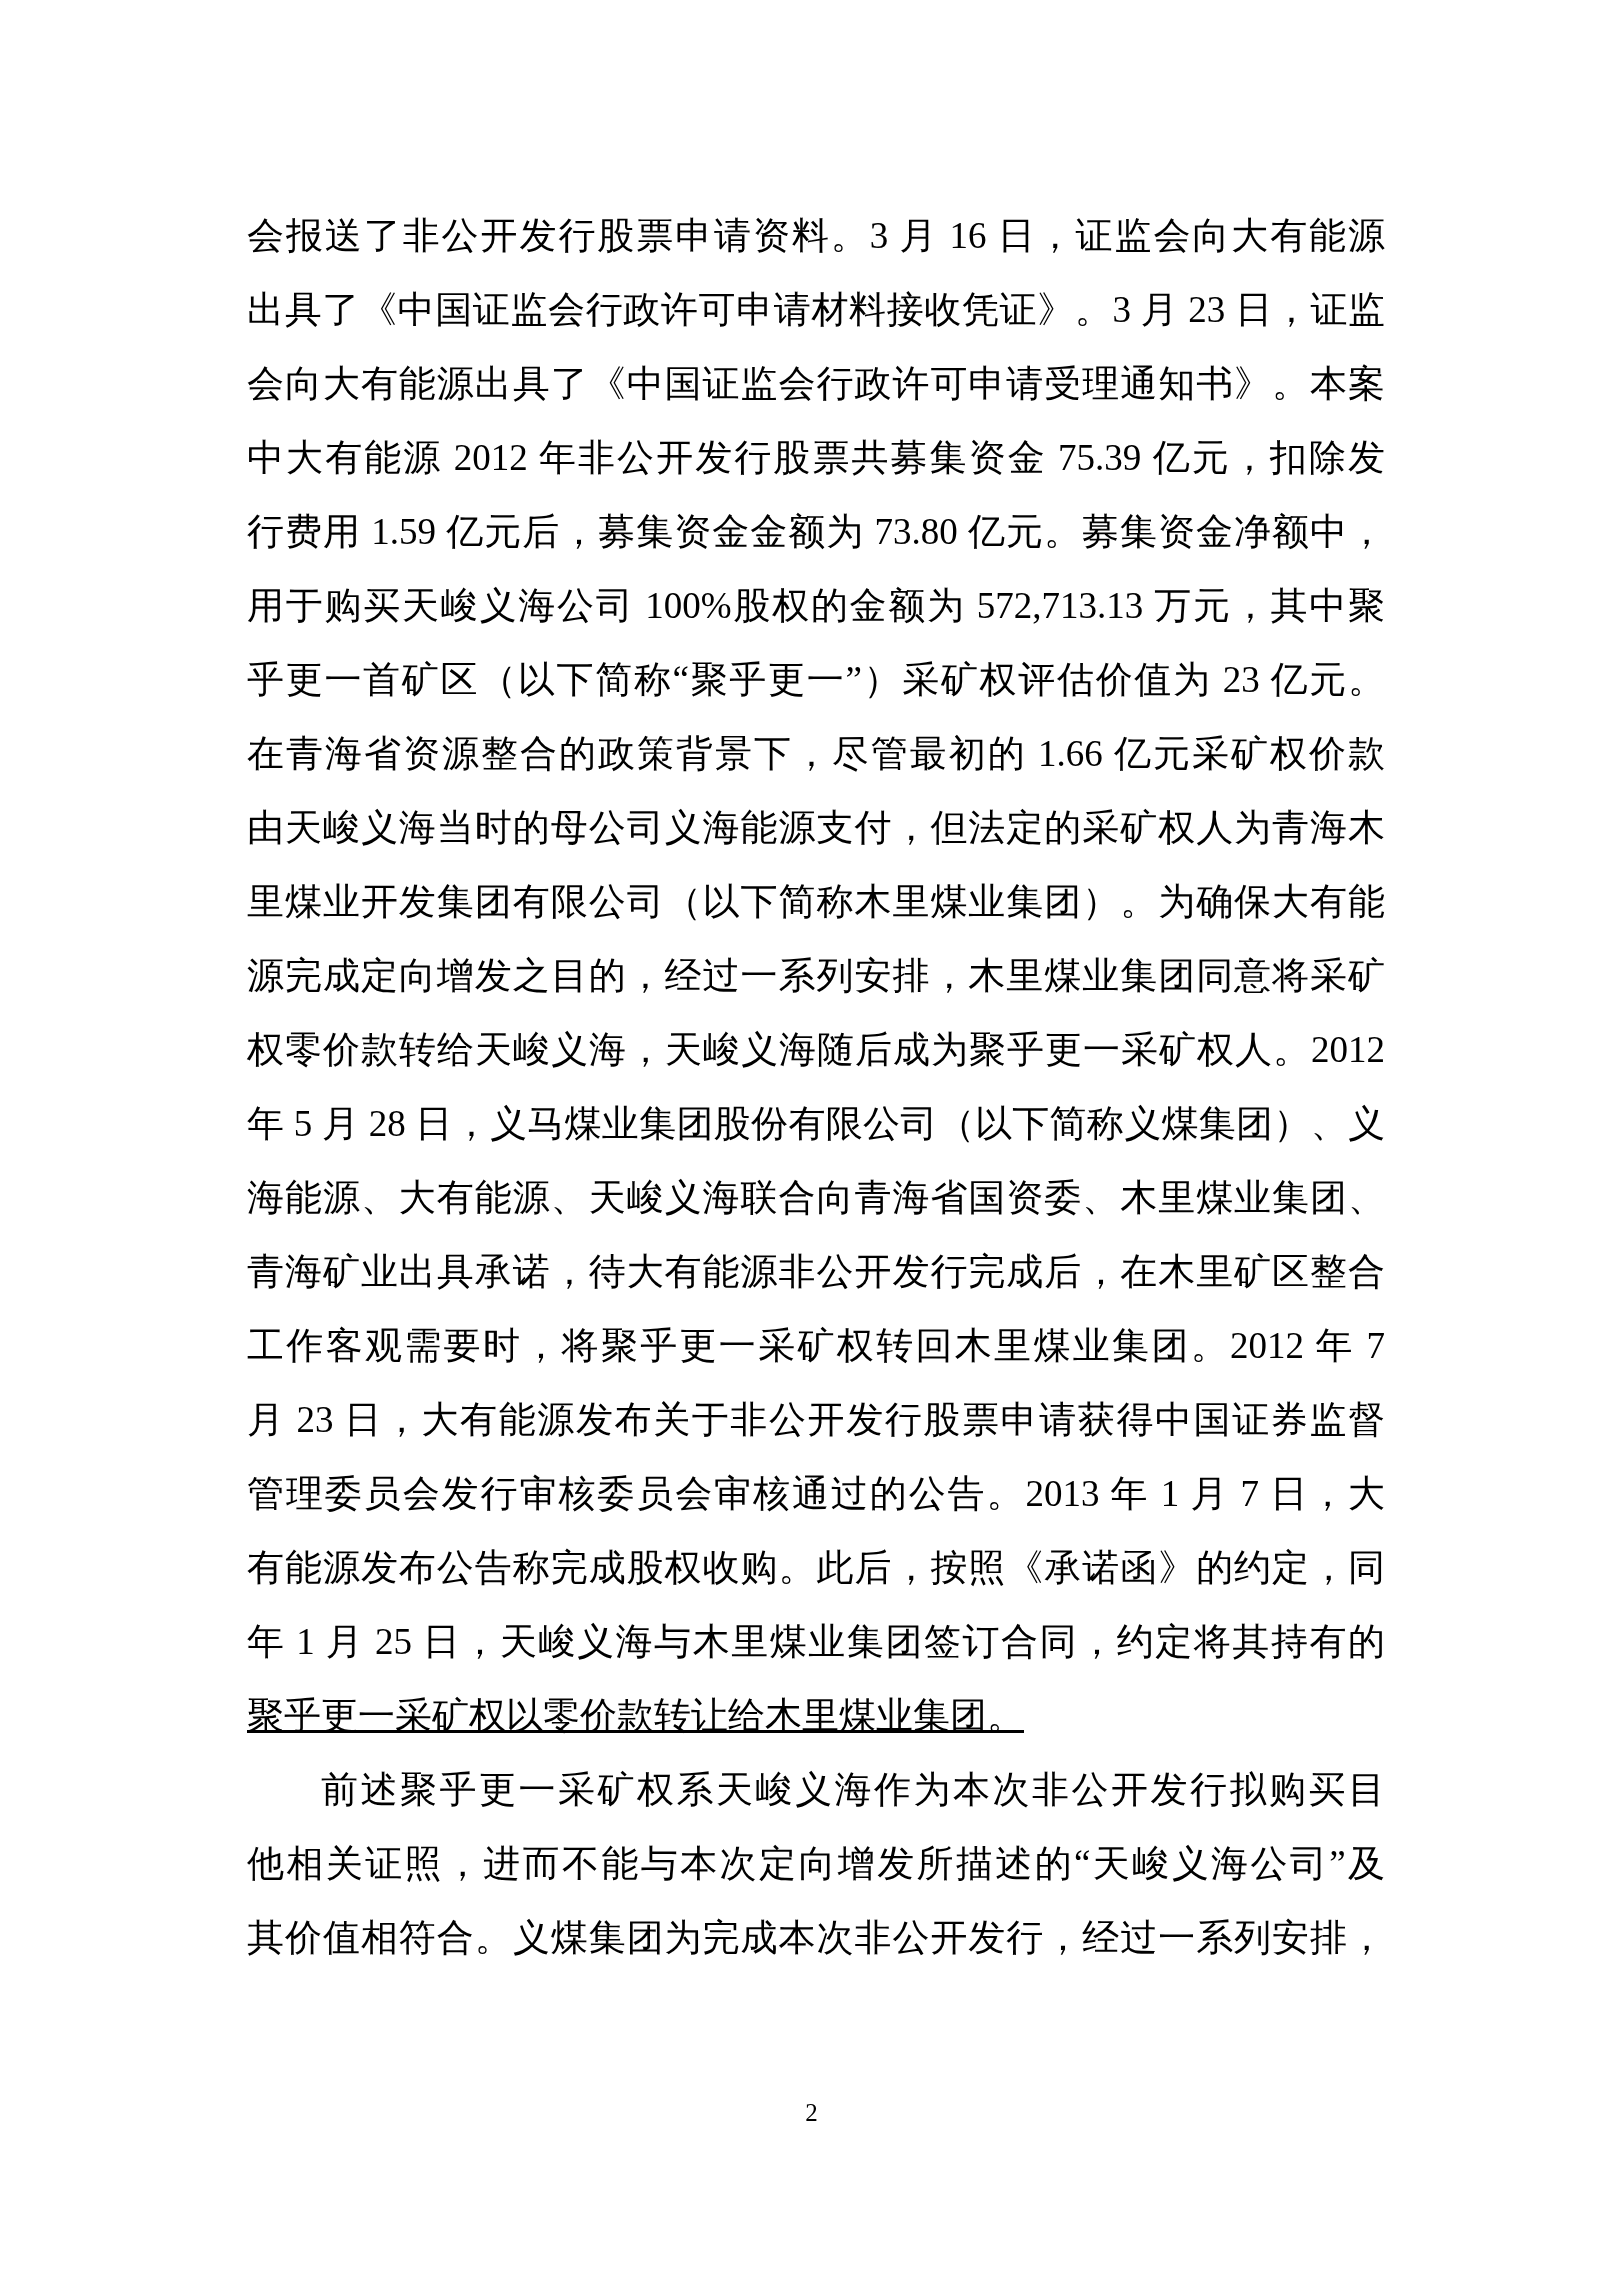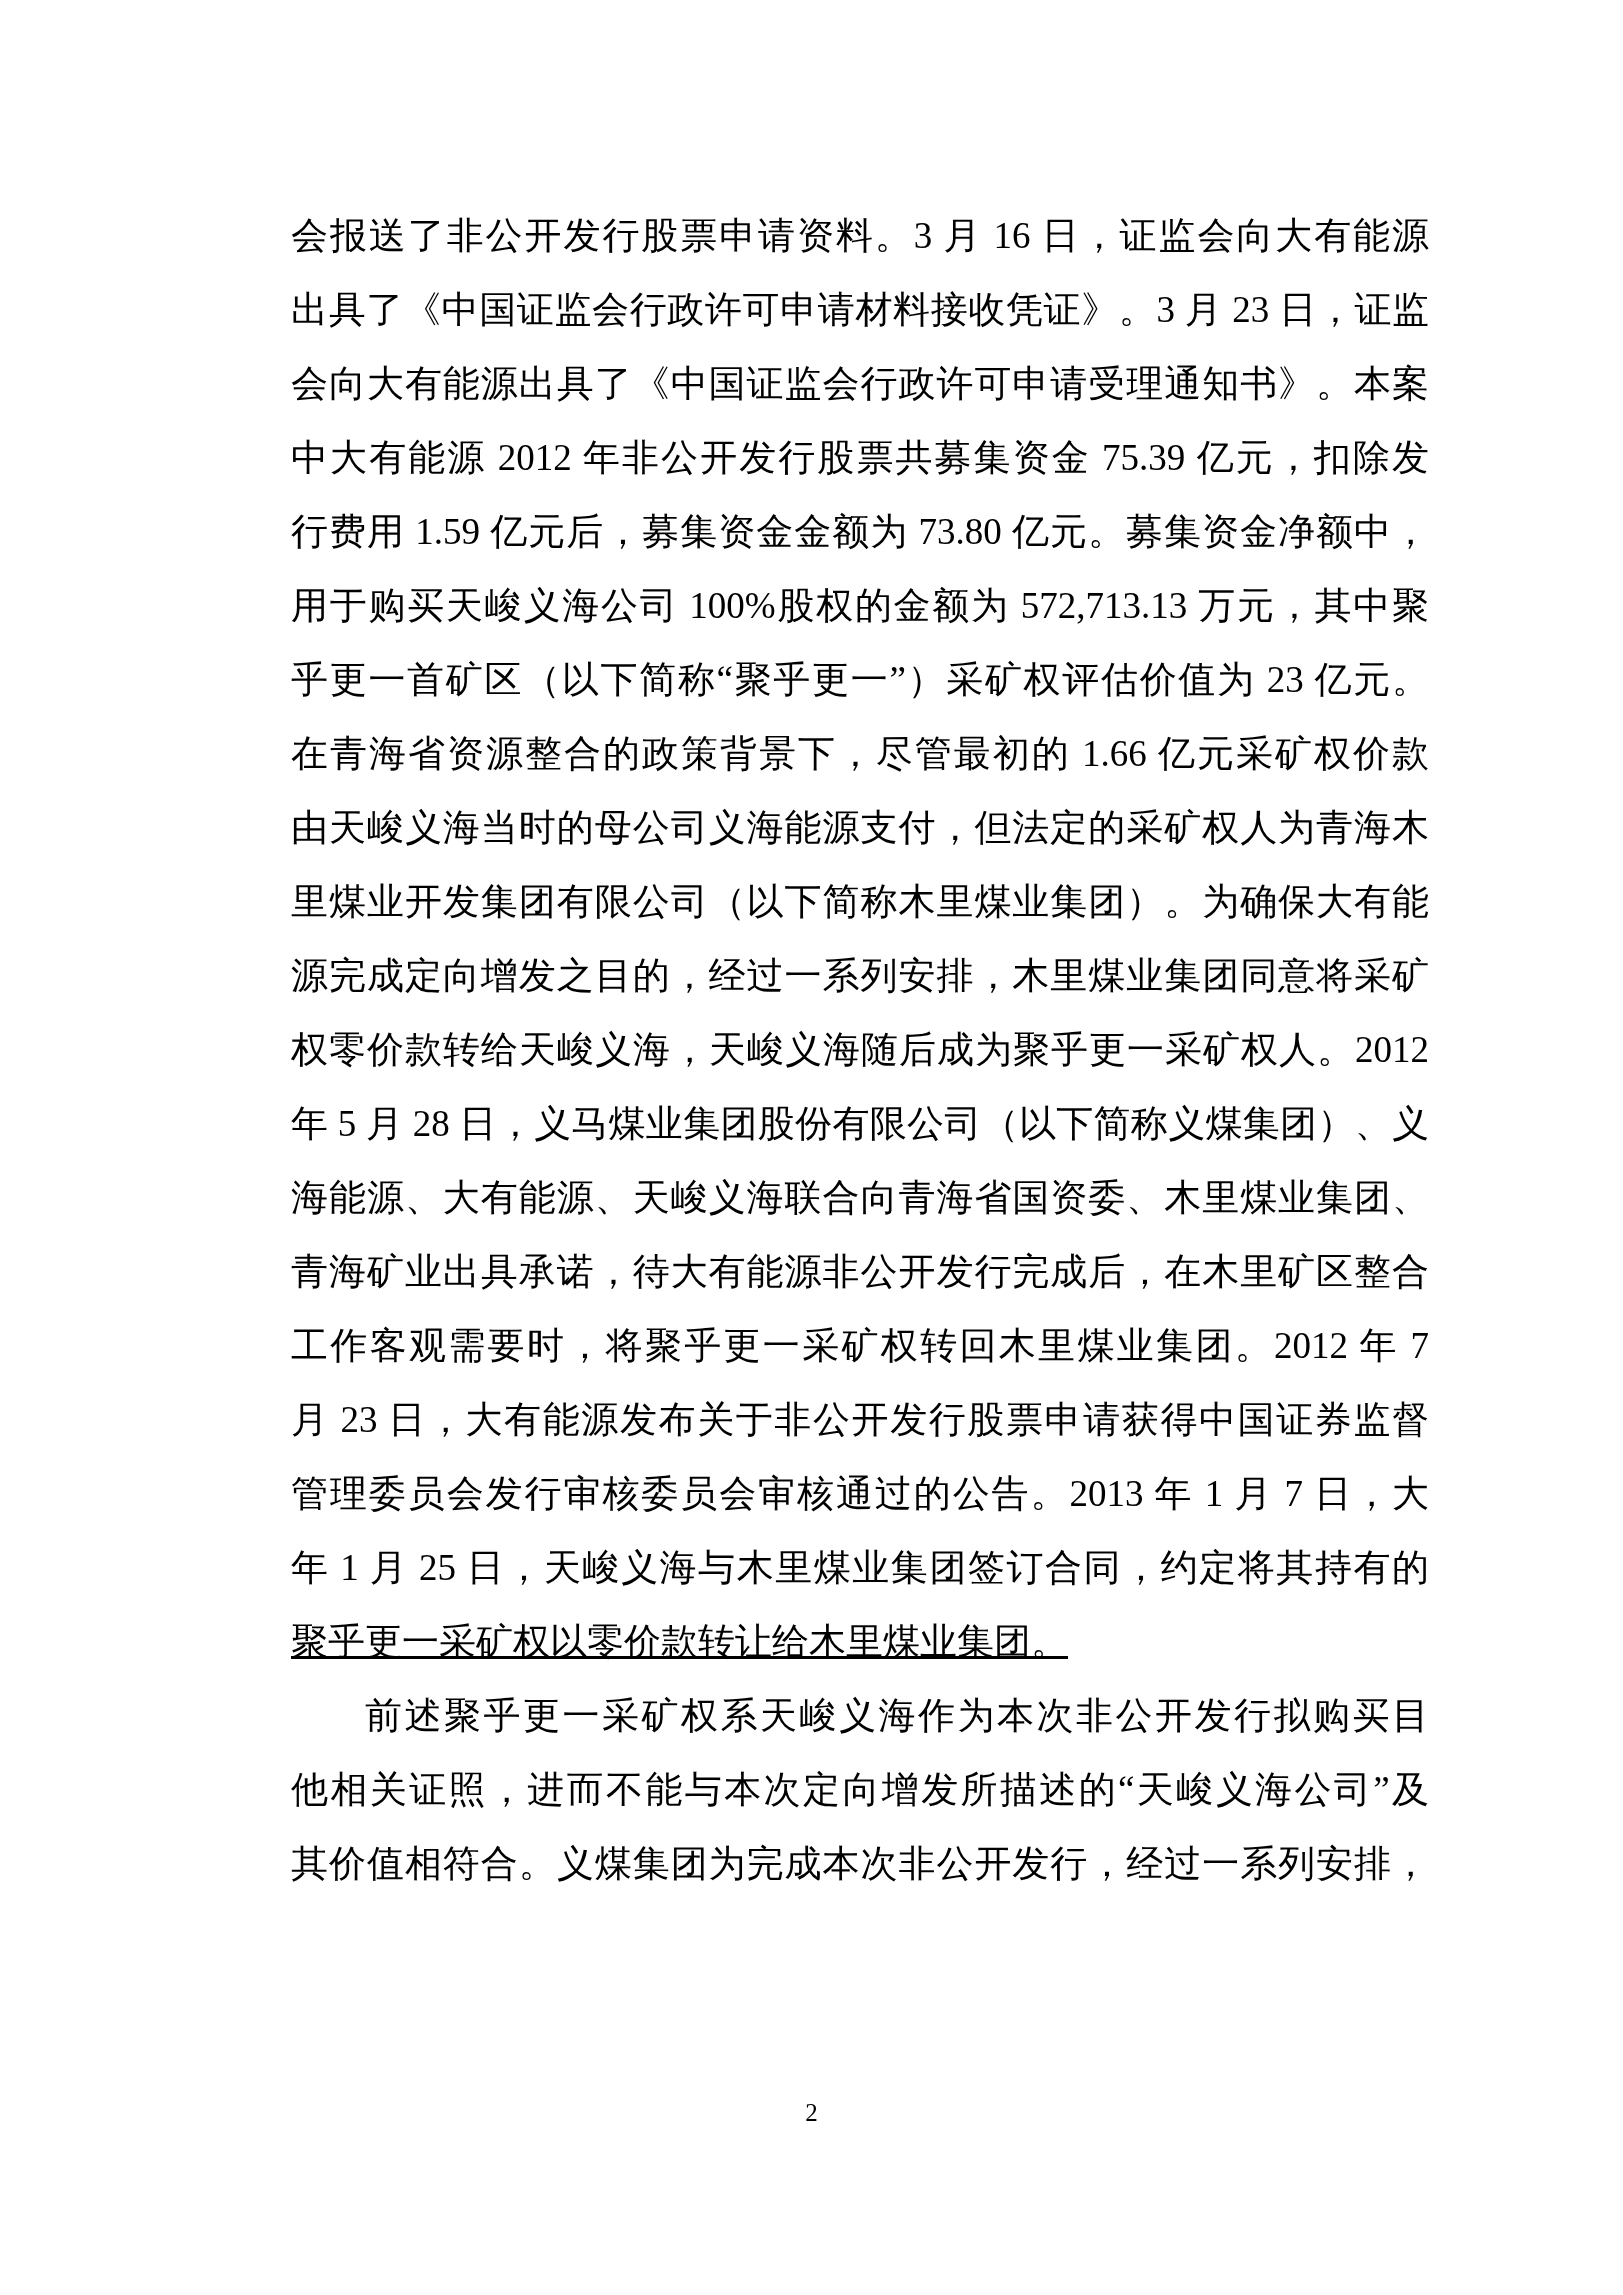--- a/index.html
+++ b/index.html
@@ -24,21 +24,20 @@
     overflow: hidden;
   }
   .text-block {
     position: absolute;
     left: 247px;
     top: 199px;
     width: 1138px;
     font-size: 37px;
     line-height: 74px;
     letter-spacing: 0;
-    margin-left: 44px;
   }
   .line {
     width: 100%;
     white-space: nowrap;
     text-align: justify;
     
     text-align-last: justify;
   }
   .line.para-last {
     text-align-last: left;
@@ -76,20 +75,21 @@
       <div class="line">由天峻义海当时的母公司义海能源支付，但法定的采矿权人为青海木</div>
       <div class="line">里煤业开发集团有限公司（以下简称木里煤业集团）。为确保大有能</div>
       <div class="line">源完成定向增发之目的，经过一系列安排，木里煤业集团同意将采矿</div>
       <div class="line">权零价款转给天峻义海，天峻义海随后成为聚乎更一采矿权人。2012</div>
       <div class="line">年 5 月 28 日，义马煤业集团股份有限公司（以下简称义煤集团）、义</div>
       <div class="line">海能源、大有能源、天峻义海联合向青海省国资委、木里煤业集团、</div>
       <div class="line">青海矿业出具承诺，待大有能源非公开发行完成后，在木里矿区整合</div>
       <div class="line">工作客观需要时，将聚乎更一采矿权转回木里煤业集团。2012 年 7</div>
       <div class="line">月 23 日，大有能源发布关于非公开发行股票申请获得中国证券监督</div>
       <div class="line">管理委员会发行审核委员会审核通过的公告。2013 年 1 月 7 日，大</div>
+      <div class="line">有能源发布公告称完成股权收购。此后，按照《承诺函》的约定，同</div>
       <div class="line">年 1 月 25 日，天峻义海与木里煤业集团签订合同，约定将其持有的</div>
       <div class="line para-last">聚乎更一采矿权以零价款转让给木里煤业集团。</div>
     </div>
 
     <div>
       <div class="line indent">前述聚乎更一采矿权系天峻义海作为本次非公开发行拟购买目</div>
       <div class="line">他相关证照，进而不能与本次定向增发所描述的“天峻义海公司”及</div>
       <div class="line">其价值相符合。义煤集团为完成本次非公开发行，经过一系列安排，</div>
     </div>
 

